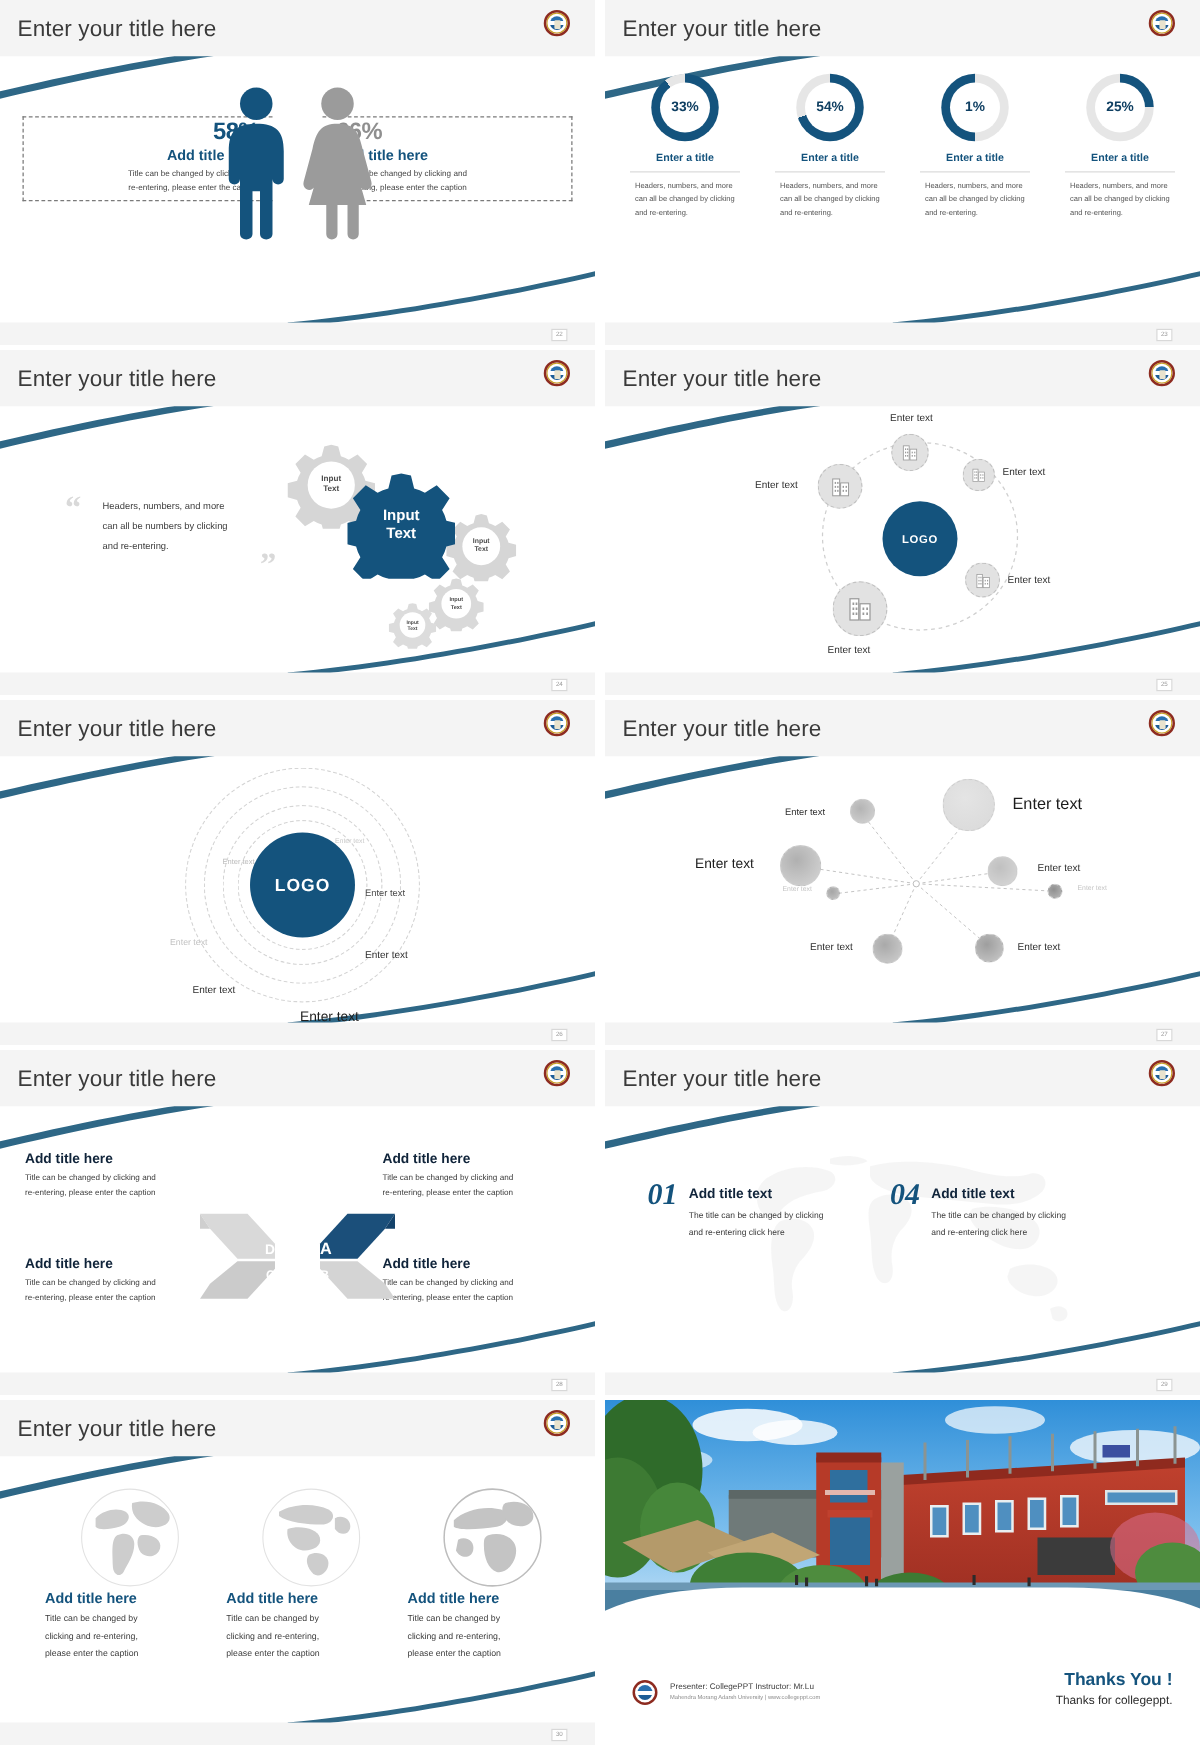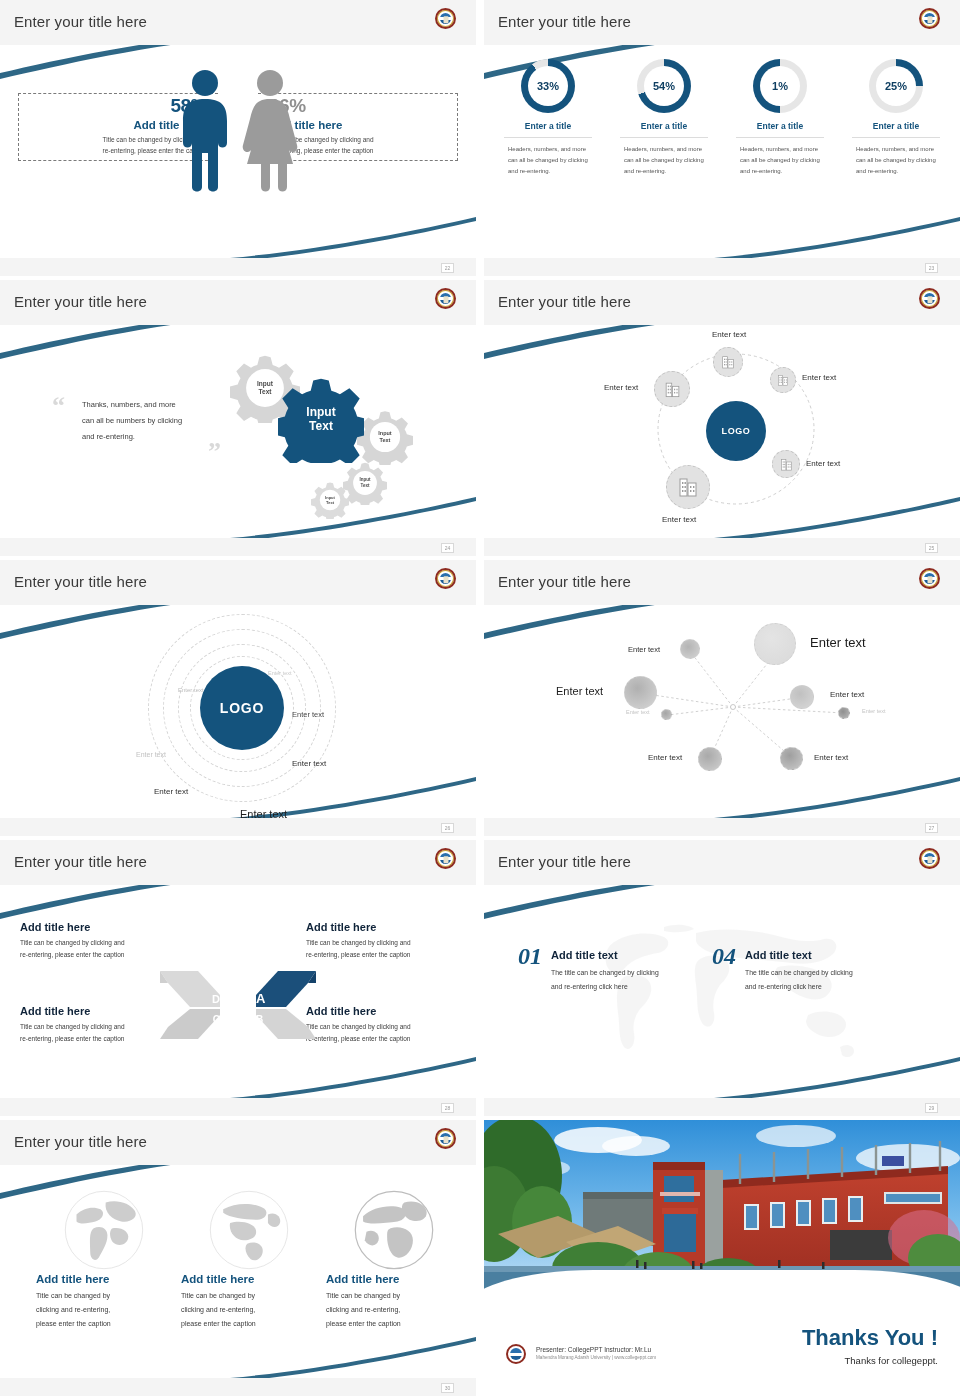--- a/index.html
+++ b/index.html
@@ -24,21 +24,21 @@
     background: #ffffff;
     overflow: hidden;
   }
   
   .hdr {
     position: absolute; left: 0; top: 0; width: 100%; height: 45px;
     background: #f4f4f4;
   }
   .hdr-title {
     position: absolute; left: 14px; top: 13px;
-    font-size: 15px; color: #3a3a3a; letter-spacing: .1px;
+    font-size: 18px; color: #3a3a3a; letter-spacing: .1px;
   }
   .crest {
     position: absolute; right: 20px; top: 8px;
     width: 21px; height: 21px; border-radius: 50%;
     background: #ffffff;
     border: 2px solid #8d2b20;
     box-shadow: 0 0 0 1px #c9a227 inset;
     overflow: hidden;
   }
   .crest i {
@@ -150,21 +150,21 @@
   .g-h { font-size:11.5px; font-weight:bold; color:#14537d; }
   .g-p { font-size:7px; color:#3b3b3b; line-height:2; margin-top:4px; }
 
   
   .s10 { background:#ffffff; position:relative; }
   .photo-wrap { position:absolute; left:0; top:0; width:476px; height:190px; overflow:hidden; }
   .photo { position:absolute; left:-6px; top:-2px; width:488px; height:185px; }
   .photo-mask { position:absolute; left:-20px; bottom:-40px; width:520px; height:80px;
      background:#ffffff; border-radius:50% / 100%; }
   .thanks { position:absolute; right:22px; bottom:30px; text-align:right; }
-  .thanks-h { font-size:22px; font-weight:bold; color:#14537d; }
+  .thanks-h { font-size:14px; font-weight:bold; color:#14537d; }
   .thanks-s { font-size:9.5px; color:#2b2b2b; margin-top:4px; }
   .pres { position:absolute; left:52px; bottom:36px; }
   .pres-l1 { font-size:6.5px; color:#3b3b3b; }
   .pres-l2 { font-size:4.6px; color:#8a8a8a; margin-top:2px; }
   .pres-crest { position:absolute; left:22px; bottom:32px; width:20px; height:20px;
      border-radius:50%; border:2px solid #8d2b20; background:#fff; overflow:hidden; }
   .pres-crest i { position:absolute; left:2px; top:2px; right:2px; bottom:2px; border-radius:50%;
      background:linear-gradient(180deg,#2a6fae 0 38%,#fff 38% 64%,#1d5d97 64% 100%); }
 </style>
 </head>
@@ -285,21 +285,21 @@
     <div class="hdr"></div>
     <div class="hdr-title">Enter your title here</div>
     <div class="crest">
         <i></i>
         <b></b>
       </div>
     <div class="body">
       <div class="quote-mark" style="left:52px; top:66px;">“</div>
       <div class="quote-mark" style="left:208px; top:112px;">”</div>
       <div class="s3-text">
-        <div>Thanks, numbers, and more</div>
+        <div>Headers, numbers, and more</div>
         <div>can all be numbers by clicking</div>
         <div>and re-entering.</div>
       </div>
 
       <div class="gear" style="left:230px; top:28px; width:70px; height:70px;">
         <svg width="70" height="70" viewBox="0 0 100 100">
           <path fill="#d6d6d6" d="M50 4 l8 2 3 11 a36 36 0 0 1 9 4 l10-6 11 11 -6 10 a36 36 0 0 1 4 9 l11 3 0 16 -11 3 a36 36 0 0 1 -4 9 l6 10 -11 11 -10 -6 a36 36 0 0 1 -9 4 l-3 11 -16 0 -3 -11 a36 36 0 0 1 -9 -4 l-10 6 -11 -11 6 -10 a36 36 0 0 1 -4 -9 l-11 -3 0 -16 11 -3 a36 36 0 0 1 4 -9 l-6 -10 11 -11 10 6 a36 36 0 0 1 9 -4 l3 -11 z"></path>
           <circle cx="50" cy="50" r="27" fill="#ffffff"></circle>
         </svg>
         <div class="gear-label" style="font-size:6.5px; line-height:1.25;">Input<br>Text</div>

